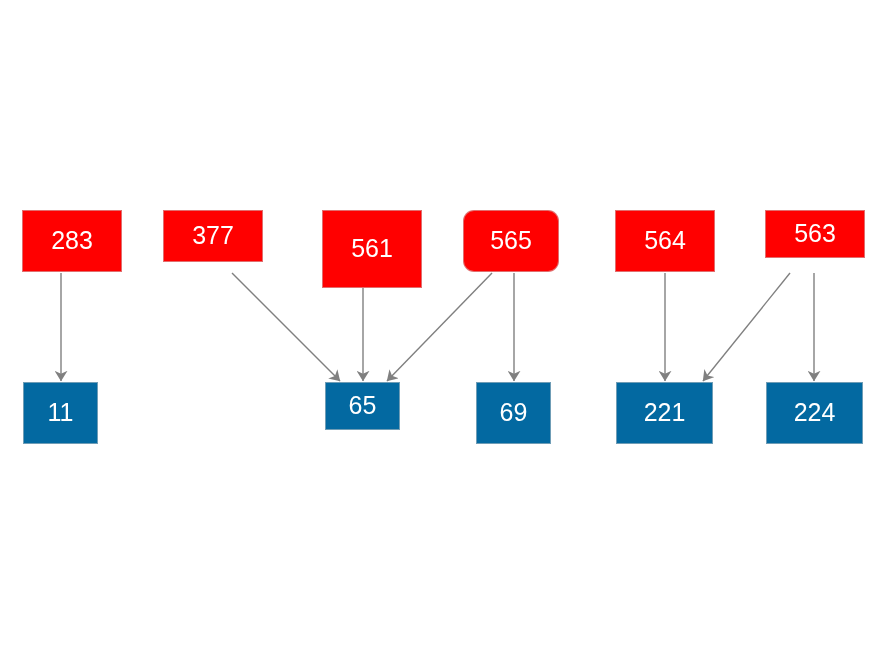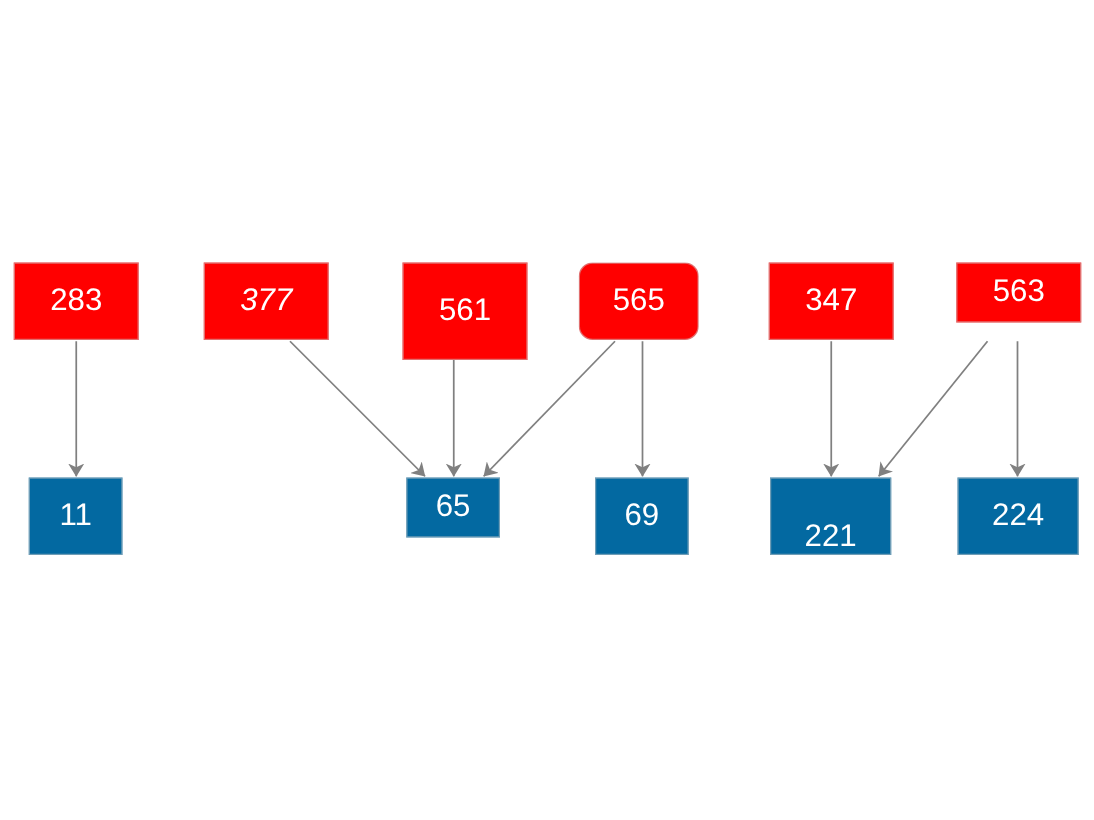--- a/index.html
+++ b/index.html
@@ -70,48 +70,48 @@
         <line x1="363" y1="273" x2="363" y2="381" stroke="#808080" stroke-width="1.4" marker-end="url(#arrowhead)"></line>
         <line x1="492" y1="273" x2="387" y2="381" stroke="#808080" stroke-width="1.4" marker-end="url(#arrowhead)"></line>
         <line x1="514" y1="273" x2="514" y2="381" stroke="#808080" stroke-width="1.4" marker-end="url(#arrowhead)"></line>
         <line x1="665" y1="273" x2="665" y2="381" stroke="#808080" stroke-width="1.4" marker-end="url(#arrowhead)"></line>
         <line x1="790" y1="273" x2="703" y2="381" stroke="#808080" stroke-width="1.4" marker-end="url(#arrowhead)"></line>
         <line x1="814" y1="273" x2="814" y2="381" stroke="#808080" stroke-width="1.4" marker-end="url(#arrowhead)"></line>
       </g>
   </svg>
 
   <div id="node-group">
-      <div class="node node-source" style="left: 11px; top: 210px; width: 100px; height: 62px; justify-content: center;">
+      <div class="node node-source" style="left: 22px; top: 210px; width: 100px; height: 62px; justify-content: center;">
         <span class="node-label">283</span>
       </div>
-      <div class="node node-source" style="left: 163px; top: 210px; width: 100px; height: 62px; font-style: italic;">
+      <div class="node node-source" style="left: 163px; top: 210px; width: 100px; height: 52px;">
         <span class="node-label">377</span>
       </div>
       <div class="node node-source" style="left: 322px; top: 210px; width: 100px; height: 78px;">
         <span class="node-label">561</span>
       </div>
       <div class="node node-source" style="left: 463px; top: 210px; width: 96px; height: 62px; border-radius: 11px;">
         <span class="node-label">565</span>
       </div>
       <div class="node node-source" style="left: 615px; top: 210px; width: 100px; height: 62px;">
-        <span class="node-label">347</span>
+        <span class="node-label">564</span>
       </div>
       <div class="node node-source" style="left: 765px; top: 210px; width: 100px; height: 48px;">
         <span class="node-label">563</span>
       </div>
       <div class="node node-target" style="left: 23px; top: 382px; width: 75px; height: 62px;">
         <span class="node-label">11</span>
       </div>
       <div class="node node-target" style="left: 325px; top: 382px; width: 75px; height: 48px;">
         <span class="node-label">65</span>
       </div>
       <div class="node node-target" style="left: 476px; top: 382px; width: 75px; height: 62px; text-align: center;">
         <span class="node-label">69</span>
       </div>
-      <div class="node node-target" style="left: 616px; top: 382px; width: 97px; height: 62px; align-items: flex-end;">
+      <div class="node node-target" style="left: 616px; top: 382px; width: 97px; height: 62px;">
         <span class="node-label">221</span>
       </div>
       <div class="node node-target" style="left: 766px; top: 382px; width: 97px; height: 62px;">
         <span class="node-label">224</span>
       </div>
     </div>
 
 </div>
 
 </body></html>

